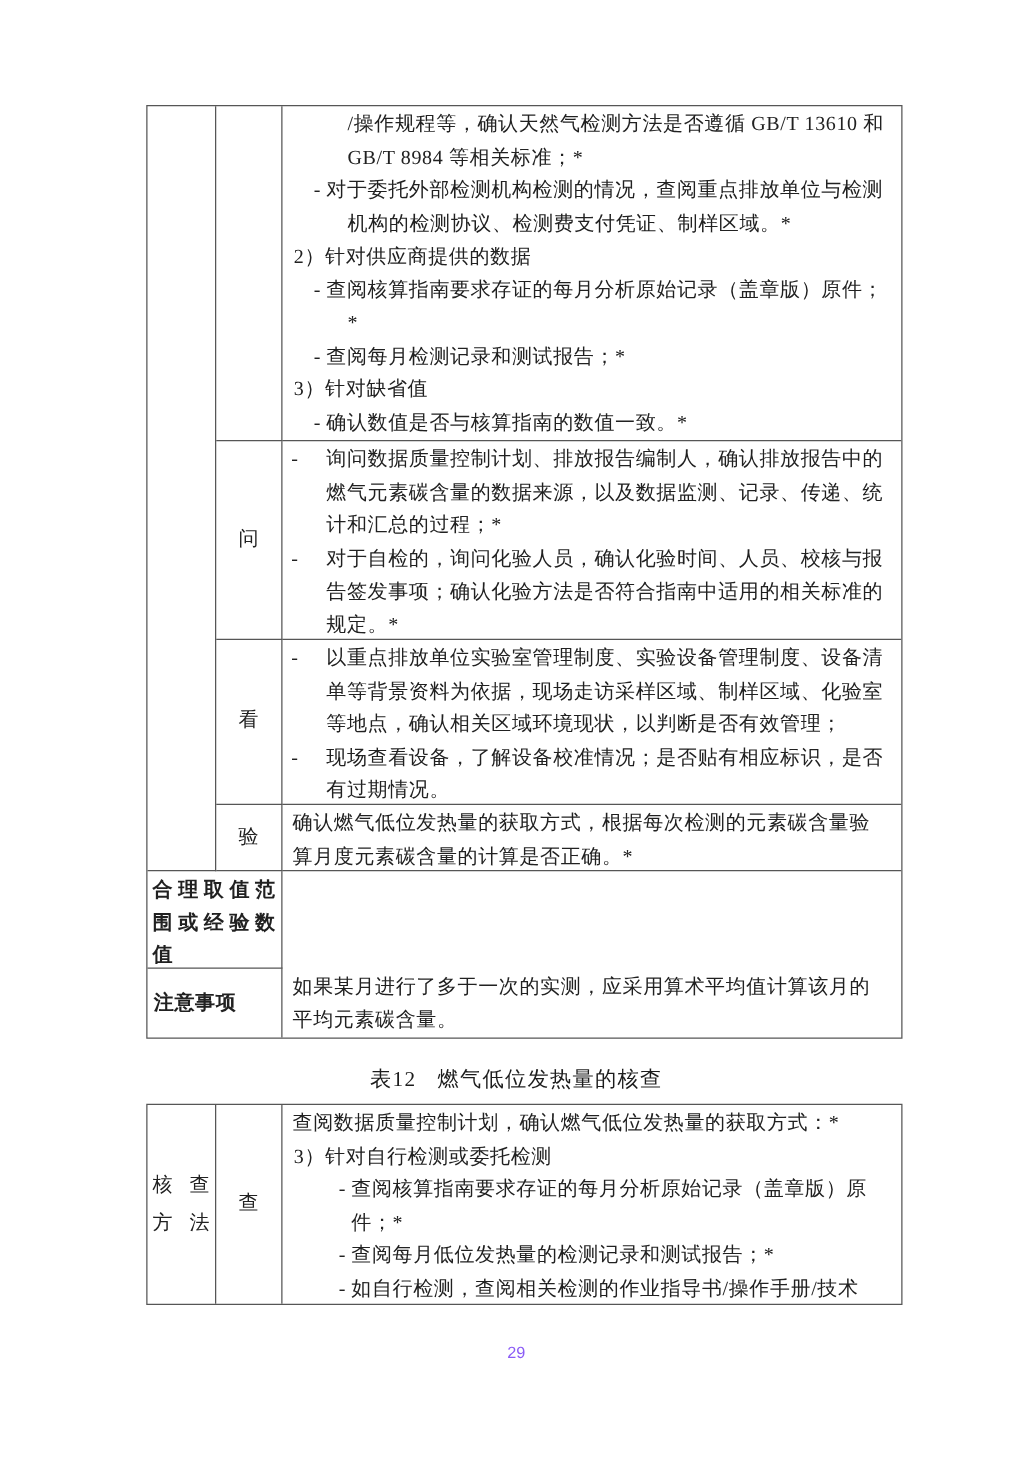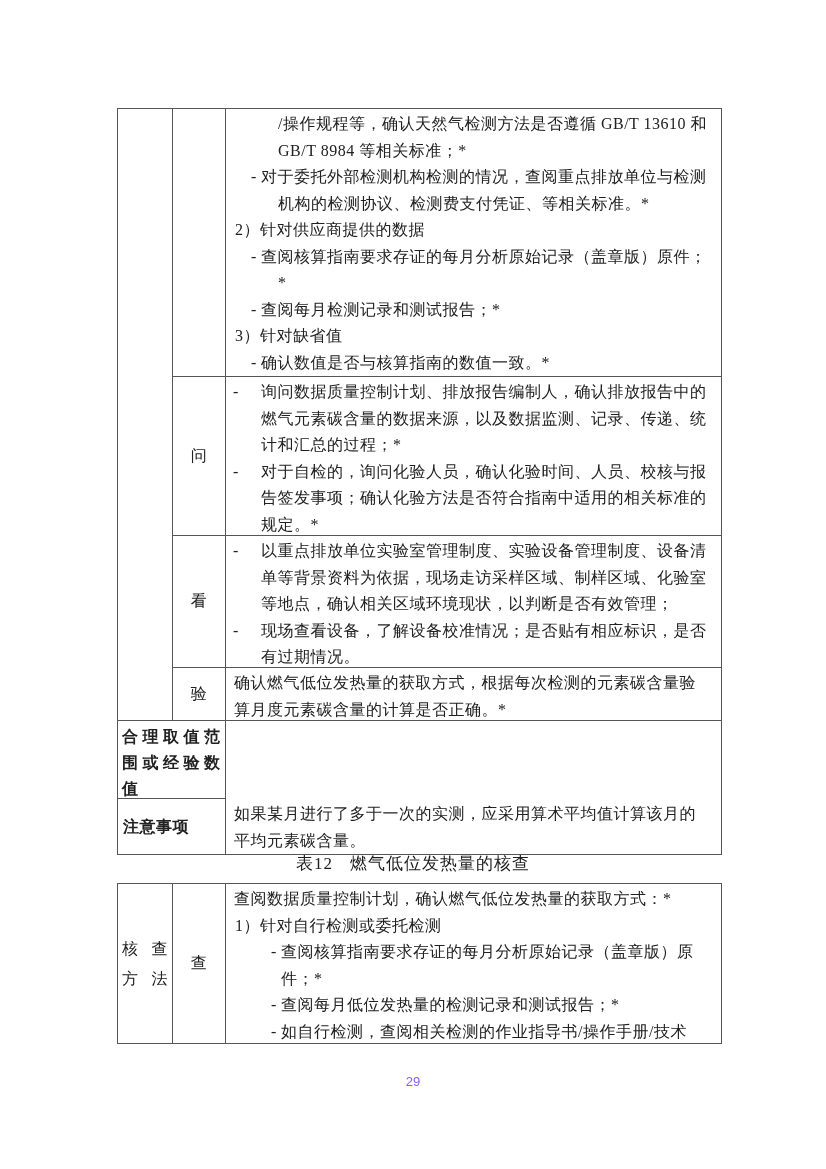--- a/index.html
+++ b/index.html
@@ -12,21 +12,21 @@
   }
   .page { position:absolute; inset:0; background:#ffffff; overflow:hidden; }
 
   
   .doc-table {
     position:absolute; left:117px; width:605px;
     display:grid; grid-template-columns:55px 53px 1fr;
     border:1px solid #565656; background:#fff;
     font-size:16px; line-height:26.5px; letter-spacing:0.5px;
   }
-  .t1 { top:108px; grid-template-rows:268px 159px 132px 53px 78px 55px; }
+  .t1 { top:84px; grid-template-rows:268px 159px 132px 53px 78px 55px; }
   .t2 { top:883px; grid-template-rows:159px; }
 
   .cell { overflow:hidden; height:100%; }
   .br { border-right:1px solid #565656; }
   .bb { border-bottom:1px solid #565656; }
 
   .label-cell {
     display:flex; align-items:center; justify-content:center;
   }
   .head-cell {
@@ -78,21 +78,21 @@
 
 <div class="page">
 
   <div class="doc-table t1">
 
     <div class="cell br bb" style="grid-area:1/1/5/2;"></div>
 
     <div class="cell br bb" style="grid-area:1/2/2/3;"></div>
     <div class="cell bb content-cell" style="grid-area:1/3/2/4;">
       <div class="item it-cont1"><span>/操作规程等，确认天然气检测方法是否遵循 GB/T 13610 和 GB/T 8984 等相关标准；*</span></div>
-      <div class="item it-dash1"><span class="marker m1">-</span><span>对于委托外部检测机构检测的情况，查阅重点排放单位与检测机构的检测协议、检测费支付凭证、等相关标准。*</span></div>
+      <div class="item it-dash1"><span class="marker m1">-</span><span>对于委托外部检测机构检测的情况，查阅重点排放单位与检测机构的检测协议、检测费支付凭证、制样区域。*</span></div>
       <div class="item it-num"><span>2）针对供应商提供的数据</span></div>
       <div class="item it-dash1"><span class="marker m1">-</span><span>查阅核算指南要求存证的每月分析原始记录（盖章版）原件；</span></div>
       <div class="item it-cont1"><span>*</span></div>
       <div class="item it-dash1"><span class="marker m1">-</span><span>查阅每月检测记录和测试报告；*</span></div>
       <div class="item it-num"><span>3）针对缺省值</span></div>
       <div class="item it-dash1"><span class="marker m1">-</span><span>确认数值是否与核算指南的数值一致。*</span></div>
     </div>
 
     <div class="cell br bb label-cell" style="grid-area:2/2/3/3;">问</div>
     <div class="cell bb content-cell" style="grid-area:2/3/3/4;">
@@ -123,21 +123,21 @@
     <span class="cap-label">表12</span><span>燃气低位发热量的核查</span>
   </div>
 
   <div class="doc-table t2">
     <div class="cell br method-cell" style="grid-area:1/1/2/2;">
       <div class="jtxt">核查方法</div>
     </div>
     <div class="cell br label-cell" style="grid-area:1/2/2/3;">查</div>
     <div class="cell content-cell" style="grid-area:1/3/2/4;">
       <div class="item it-plain"><span>查阅数据质量控制计划，确认燃气低位发热量的获取方式：*</span></div>
-      <div class="item it-num"><span>1）针对自行检测或委托检测</span></div>
+      <div class="item it-num"><span>3）针对自行检测或委托检测</span></div>
       <div class="item it-dash3"><span class="marker m3">-</span><span>查阅核算指南要求存证的每月分析原始记录（盖章版）原件；*</span></div>
       <div class="item it-dash3"><span class="marker m3">-</span><span>查阅每月低位发热量的检测记录和测试报告；*</span></div>
       <div class="item it-dash3"><span class="marker m3">-</span><span>如自行检测，查阅相关检测的作业指导书/操作手册/技术</span></div>
     </div>
   </div>
 
   <div class="page-number">29</div>
 
 </div>
 

